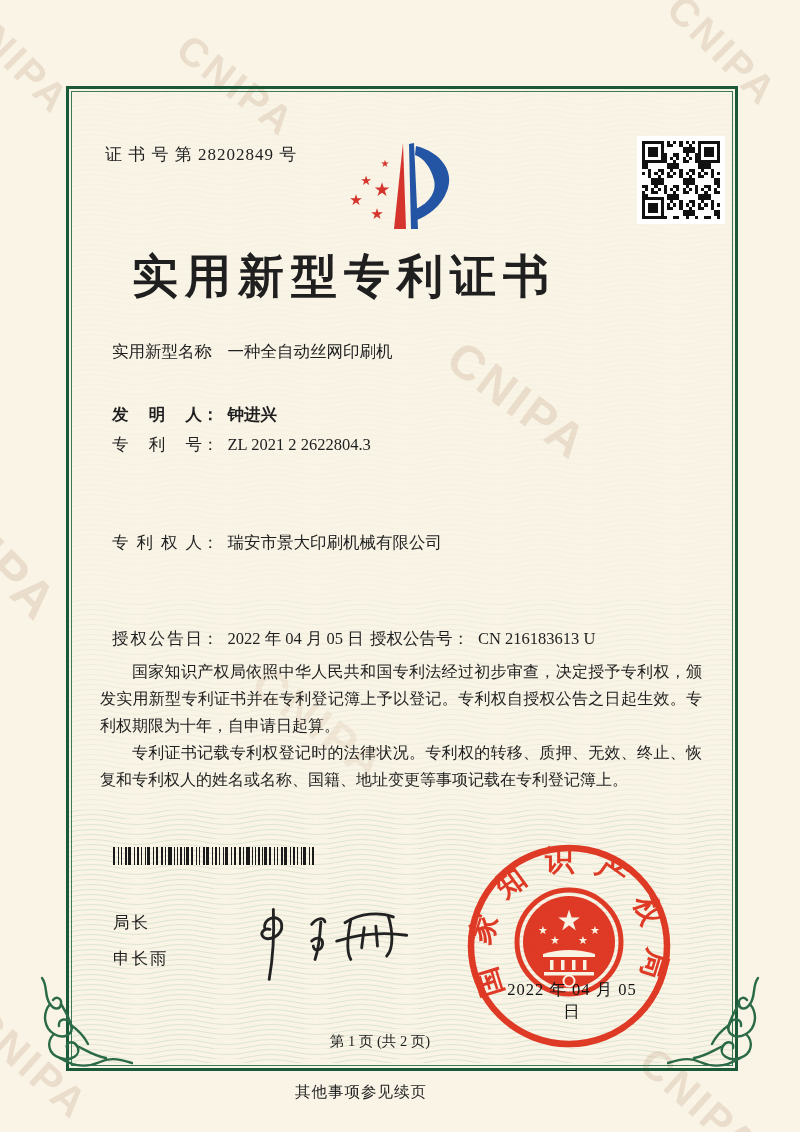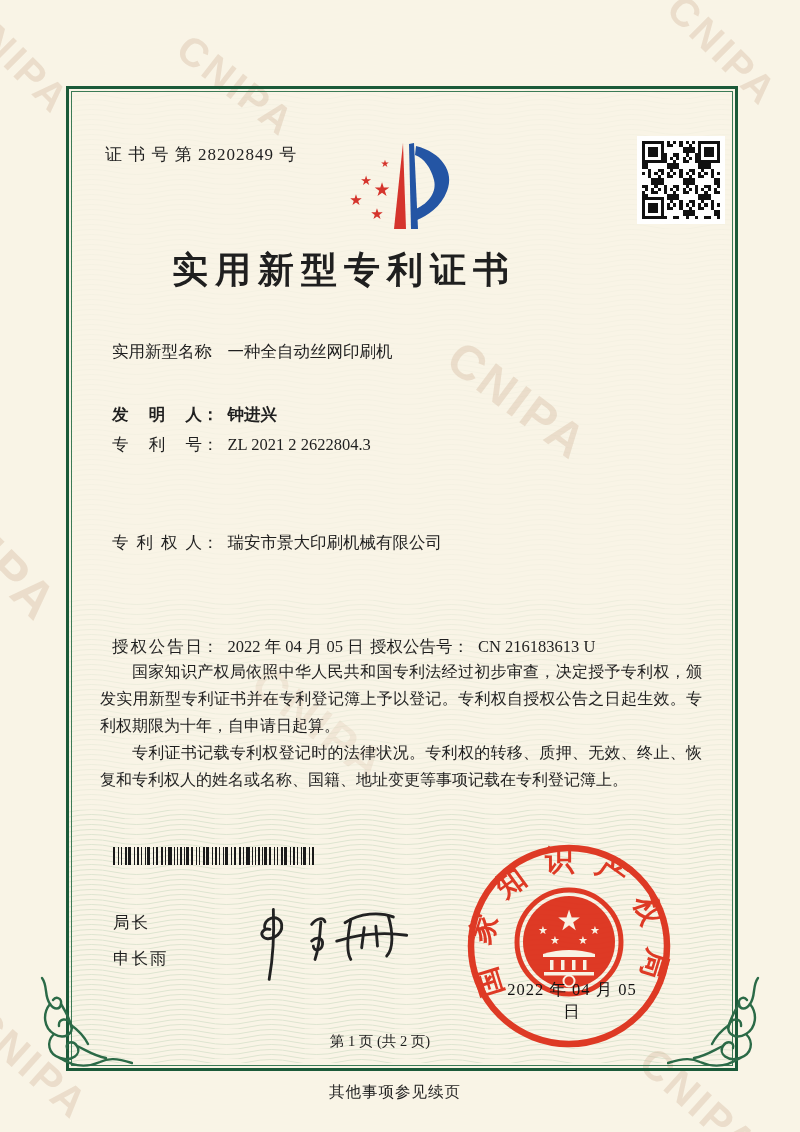--- a/index.html
+++ b/index.html
@@ -22,35 +22,35 @@
     position:absolute;left:66px;top:86px;width:666px;height:979px;
     border:3px solid #1b5a39;z-index:2;
   }
   .frame-inner{position:absolute;left:2px;top:2px;right:2px;bottom:2px;border:1px solid #3a7a55;}
   .abs{position:absolute;z-index:3;}
   .cert-no{left:105px;top:143px;font-size:17px;letter-spacing:1px;}
   .logo{left:335px;top:130px;width:150px;height:112px;}
   .qrbox{left:637px;top:136px;width:88px;height:88px;background:#ffffff;}
   .qrbox svg{position:absolute;left:5px;top:5px;}
   .title{left:67px;top:246px;width:554px;text-align:center;
-    font-size:36px;font-weight:bold;letter-spacing:7px;}
+    font-size:46px;font-weight:bold;letter-spacing:7px;}
   .frow{left:112px;font-size:16.5px;white-space:nowrap;}
   .flabel{display:inline-block;width:90px;text-align:justify;text-align-last:justify;vertical-align:top;}
   .fvalue{margin-left:9px;}
   .grant-right{position:absolute;left:258px;top:0;white-space:nowrap;}
   .body-text{left:100px;top:658px;width:602px;font-size:16px;line-height:27px;text-align:justify;}
   .body-text p{margin:0;text-indent:2em;font-family:Liberation Serif, serif;}
   .barcode{left:113px;top:847px;width:205px;height:18px;}
   .signer{left:113px;font-size:16.5px;letter-spacing:2px;}
   .sig{left:240px;top:903px;width:175px;height:82px;z-index:4;}
   .seal{left:458px;top:834px;width:222px;height:222px;z-index:5;opacity:0.93;}
   .seal-date{left:496px;top:979px;width:152px;text-align:center;font-size:16.5px;
     letter-spacing:1px;color:#141414;z-index:6;}
   .page-num{left:280px;top:1032px;width:200px;text-align:center;font-size:14.5px;}
-  .footer-note{left:295px;top:1082px;width:200px;text-align:center;font-size:15.5px;letter-spacing:1px;}
+  .footer-note{left:295px;top:1082px;width:200px;font-size:15.5px;letter-spacing:1px;}
   .orn{position:absolute;z-index:4;width:105px;height:100px;}
   .orn.left{left:28px;top:976px;}
   .orn.right{left:667px;top:976px;transform:scaleX(-1);}
 </style>
 </head>
 <body>
 
 <div id="page">
 
   <svg id="waves" width="664" height="974">
@@ -404,21 +404,21 @@
   </div>
   <div class="abs frow" style="top:404px;font-weight:bold;">
     <span class="flabel">发明人</span><span>：</span><span class="fvalue">钟进兴</span>
   </div>
   <div class="abs frow" style="top:434px;">
     <span class="flabel">专利号</span><span>：</span><span class="fvalue">ZL 2021 2 2622804.3</span>
   </div>
   <div class="abs frow" style="top:532px;">
     <span class="flabel">专利权人</span><span>：</span><span class="fvalue">瑞安市景大印刷机械有限公司</span>
   </div>
-  <div class="abs frow" style="top:628px;margin-top:8px;">
+  <div class="abs frow" style="top:628px;">
     <span class="flabel">授权公告日</span><span>：</span><span class="fvalue">2022 年 04 月 05 日</span>
     <span class="grant-right">
       <span>授权公告号</span><span>：</span><span class="fvalue">CN 216183613 U</span>
     </span>
   </div>
 
   <div class="abs body-text">
     <p>国家知识产权局依照中华人民共和国专利法经过初步审查，决定授予专利权，颁发实用新型专利证书并在专利登记簿上予以登记。专利权自授权公告之日起生效。专利权期限为十年，自申请日起算。</p>
     <p>专利证书记载专利权登记时的法律状况。专利权的转移、质押、无效、终止、恢复和专利权人的姓名或名称、国籍、地址变更等事项记载在专利登记簿上。</p>
   </div>

